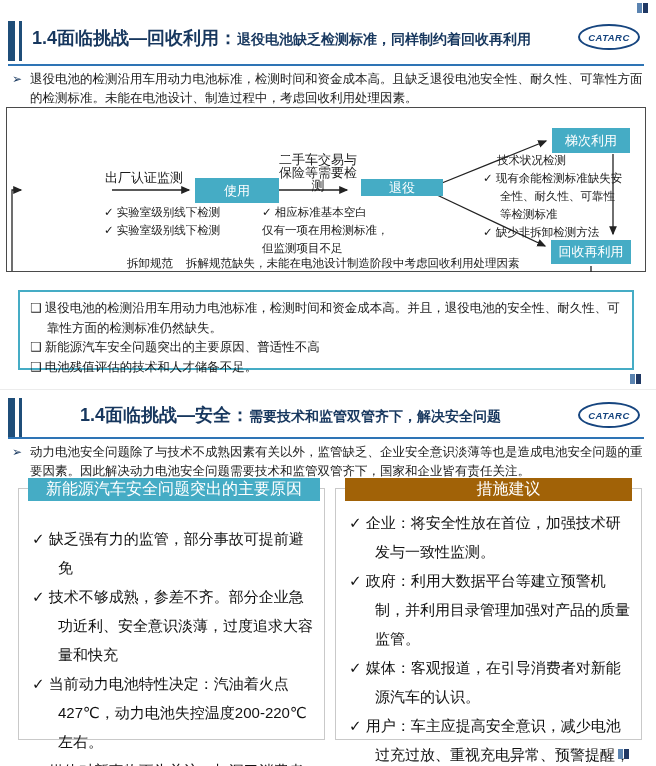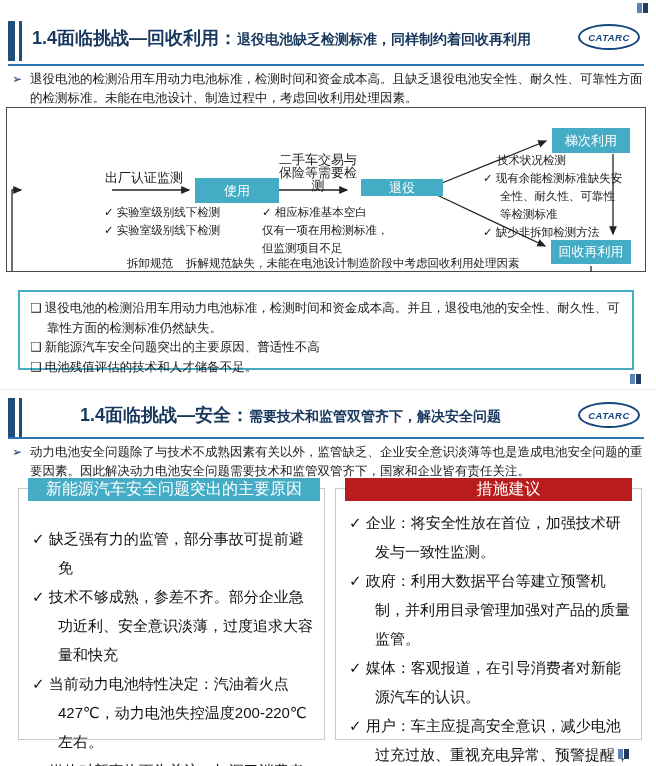--- a/index.html
+++ b/index.html
@@ -38,21 +38,21 @@
   
   .summary-box { position:absolute; left:18px; top:290px; width:616px; height:80px;
                  border:2px solid #45acc5; padding:7px 10px; background:#fff; }
   .summary-box .sq-item { font-size:12.5px; line-height:19.5px; color:#1a1a1a; padding-left:17px; text-indent:-17px; }
 
   
   .col-body { position:absolute; width:307px; height:252px; border:1px solid #c9c9c9; background:#fff; }
   .col-header { position:absolute; height:23px; color:#fff; font-size:16px;
                 display:flex; align-items:center; justify-content:center; }
   .col-header.teal { background:#45acc5; }
-  .col-header.orange { background:#b91c1c;padding-left:40px; }
+  .col-header.orange { background:#a16207;padding-left:40px; }
   .col-list { position:absolute; font-size:15px; line-height:29px; color:#111; }
   .col-list .check-item { padding-left:26px; text-indent:-26px; }
 
   .slide-divider { position:absolute; left:0; top:389px; width:656px; height:1px; background:#ececec; }
 </style>
 </head>
 <body>
 
 <div class="page">
 

